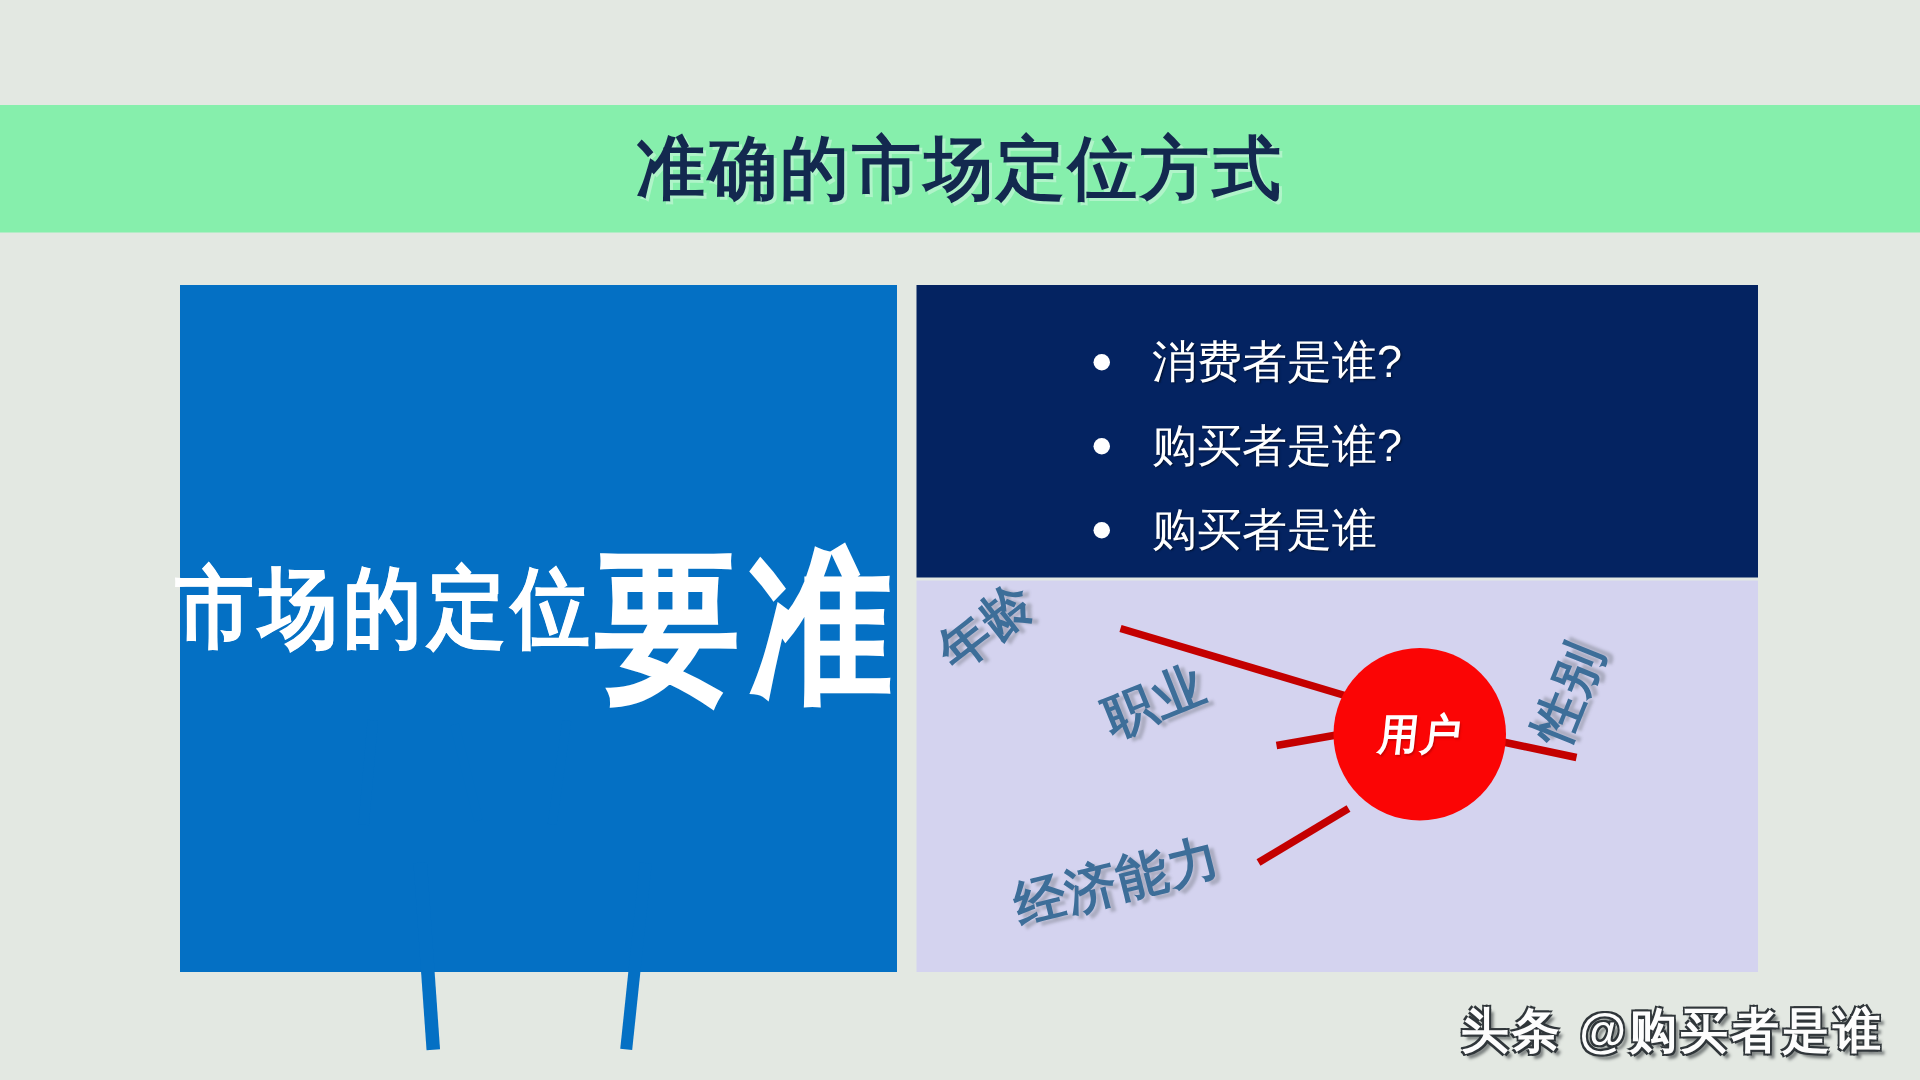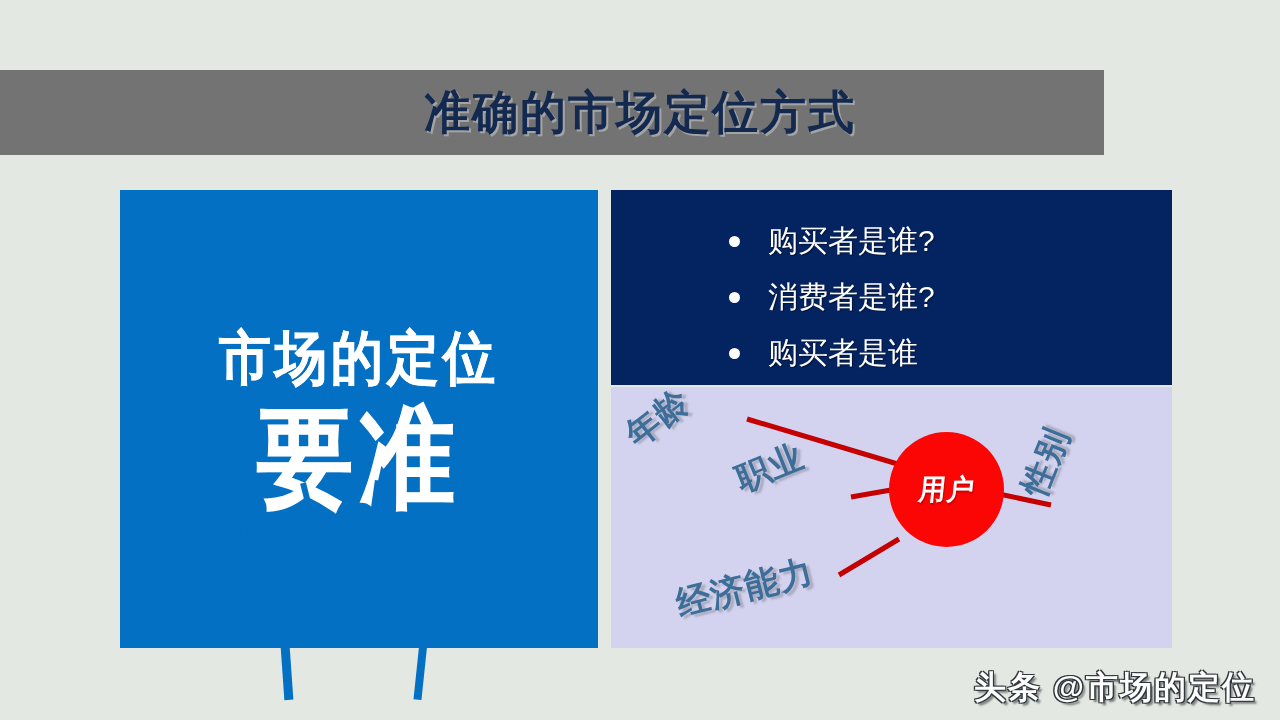--- a/index.html
+++ b/index.html
@@ -14,23 +14,23 @@
     background: #e3e8e2;
     overflow: hidden;
     font-family: "Liberation Sans", "DejaVu Sans", sans-serif;
   }
 
   
   .title-band {
     position: absolute;
     left: 0;
     top: 70px;
-    width: 1104px;
+    width: 1280px;
     height: 85px;
-    background: #737373;
+    background: #86efac;
   }
   .title-text {
     position: absolute;
     left: 0;
     top: 0;
     width: 1280px;
     height: 85px;
     display: flex;
     align-items: center;
     justify-content: center;
@@ -51,21 +51,21 @@
     height: 458px;
     background: #0470c4;
   }
   .left-panel-inner {
     position: absolute;
     left: 0;
     top: 0;
     width: 100%;
     height: 100%;
     display: flex;
-    flex-direction: column;
+    flex-direction: row;
     align-items: center;
     justify-content: center;
   }
   .slogan-top {
     color: #ffffff;
     font-size: 52px;
     font-weight: bold;
     letter-spacing: 4px;
     line-height: 1;
     margin-bottom: 26px;
@@ -234,25 +234,25 @@
     <div class="crack crack-b"></div>
     <div class="crack crack-c"></div>
     <div class="crack crack-d"></div>
     <div class="crack crack-e"></div>
   </div>
 
   <div class="bullet-box">
     <ul class="bullet-list">
       <li class="bullet-item">
         <span class="bullet-dot"></span>
-        <span class="bullet-label">购买者是谁?</span>
+        <span class="bullet-label">消费者是谁?</span>
       </li>
       <li class="bullet-item">
         <span class="bullet-dot"></span>
-        <span class="bullet-label">消费者是谁?</span>
+        <span class="bullet-label">购买者是谁?</span>
       </li>
       <li class="bullet-item">
         <span class="bullet-dot"></span>
         <span class="bullet-label">购买者是谁</span>
       </li>
     </ul>
   </div>
 
   <div class="mindmap">
     <svg width="561" height="261">
@@ -265,15 +265,15 @@
     <div class="node-circle">
       <span class="node-label">用户</span>
     </div>
 
     <div class="mm-label mm-age">年龄</div>
     <div class="mm-label mm-job">职业</div>
     <div class="mm-label mm-gender">性别</div>
     <div class="mm-label mm-economy">经济能力</div>
   </div>
 
-  <div class="watermark">头条 @市场的定位</div>
+  <div class="watermark">头条 @购买者是谁</div>
 
 </div>
 
 </body></html>

